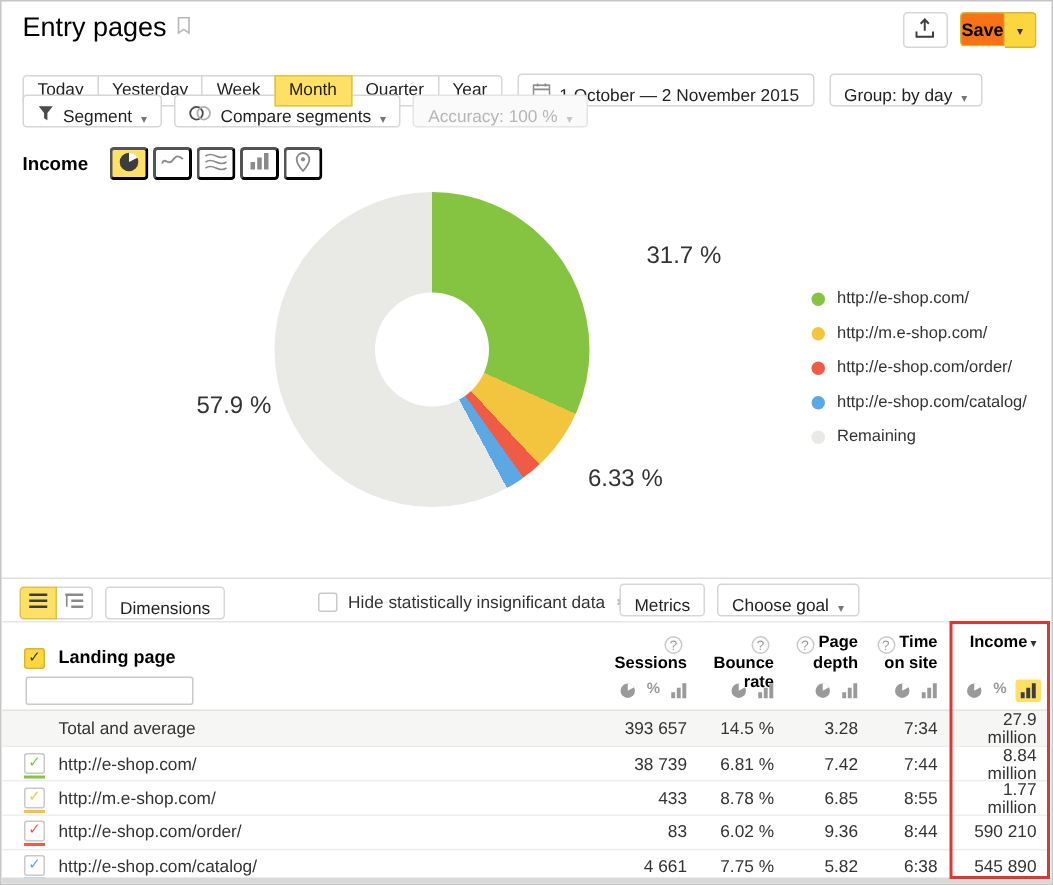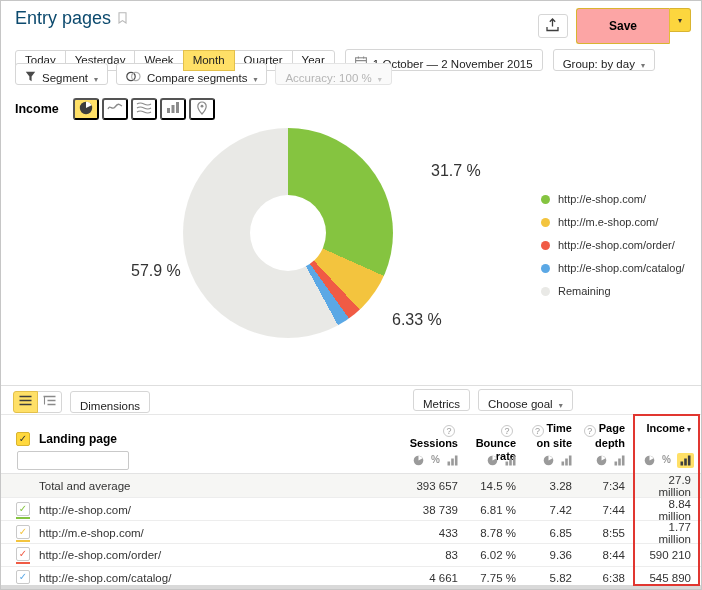--- a/index.html
+++ b/index.html
@@ -5,26 +5,26 @@
   *{box-sizing:border-box;margin:0;padding:0}
   html,body{background:#fff}
   .app{position:relative;width:702px;height:590px;background:#fff;border:1px solid #c6c6c6;
        font-family:"Liberation Sans","DejaVu Sans",sans-serif;color:#222;overflow:hidden}
   [data-interactable="true"]{cursor:pointer}
 
   
   .topbar{position:absolute;left:0;top:0;width:100%;padding:7px 10px 0 14px;
           display:flex;justify-content:space-between;align-items:flex-start}
   .title-wrap{display:flex;align-items:center;gap:7px}
-  .page-title{font-size:18px;font-weight:400;color:#0c4a6e}
+  .page-title{font-size:18px;font-weight:400;color:#000000}
   .top-actions{display:flex;gap:8px;align-items:center}
   .icon-btn{width:30px;height:24px;background:#fff;border:1px solid #d6d6d6;border-radius:3px;
             display:flex;align-items:center;justify-content:center}
   .save-split{display:flex}
-  .save-main{height:36px;padding:0 32px;background:#fca5a5;border:1px solid #d9b430;border-right:1px solid #e3bd37;
+  .save-main{height:23px;padding:0 0;background:#f97316;border:1px solid #d9b430;border-right:1px solid #e3bd37;
              border-radius:3px 0 0 3px;font-size:12px;font-weight:bold;color:#000;font-family:inherit}
   .save-caret{width:21px;height:24px;background:#fcd63e;border:1px solid #d9b430;border-left:none;
               border-radius:0 3px 3px 0;display:flex;align-items:center;justify-content:center;font-size:8px;color:#333}
 
   
   .row1{position:absolute;left:14px;top:48px;display:flex;gap:10px;align-items:center}
   .seg-group{display:flex}
   .seg-btn{height:21px;padding:0 9px;font-size:11.5px;background:#fff;border:1px solid #d6d6d6;
            margin-left:-1px;color:#222;font-family:inherit}
   .seg-btn:first-child{border-radius:3px 0 0 3px;margin-left:0}
@@ -279,20 +279,25 @@
         <button class="vt" data-interactable="true">
           <span data-interactable="false">
             <svg width="13" height="11" viewBox="0 0 13 11">
                 <path d="M0.5 1.5 H12.5 M4.5 5.5 H12.5 M4.5 9.5 H12.5" stroke="#8a8a8a" stroke-width="1.6"></path>
                 <path d="M1.5 1.5 V9.5" stroke="#8a8a8a" stroke-width="1.1"></path>
               </svg>
           </span>
         </button>
       </div>
       <button class="btn" data-interactable="true">Dimensions</button>
+      <div class="hide-group" data-interactable="false">
+        <span class="cbx" data-interactable="true"></span>
+        <span class="hide-label" data-interactable="false">Hide statistically insignificant data</span>
+        <span class="gear" data-interactable="true">⚙</span>
+      </div>
       <div class="right-tools" data-interactable="false">
         <button class="btn" data-interactable="true">Metrics</button>
         <button class="btn" data-interactable="true">
           <span data-interactable="false">Choose goal</span>
           <span class="caret" data-interactable="false">▾</span>
         </button>
       </div>
     </div>
 
     <div class="grid thead-1" data-interactable="false">
@@ -302,26 +307,26 @@
       </div>
       <div class="th" data-interactable="true">
         <div><span class="help" data-interactable="true">?</span><span>Sessions</span></div>
         <div></div>
       </div>
       <div class="th" data-interactable="true">
         <div><span class="help" data-interactable="true">?</span><span>Bounce</span></div>
         <div>rate</div>
       </div>
       <div class="th" data-interactable="true">
+        <div><span class="help" data-interactable="true">?</span><span>Page</span></div>
+        <div>depth</div>
+      </div>
+      <div class="th" data-interactable="true">
         <div><span class="help" data-interactable="true">?</span><span>Time</span></div>
         <div>on site</div>
-      </div>
-      <div class="th" data-interactable="true">
-        <div><span class="help" data-interactable="true">?</span><span>Page</span></div>
-        <div>depth</div>
       </div>
       <div class="th c5" data-interactable="true">
         <div><span>Income</span><span class="sort-caret" data-interactable="false">▾</span></div>
       </div>
     </div>
 
     <div class="grid thead-2" data-interactable="false">
       <div class="search-cell" data-interactable="false">
         <input class="search-input" type="text" data-interactable="true" value="" style="">
       </div>

